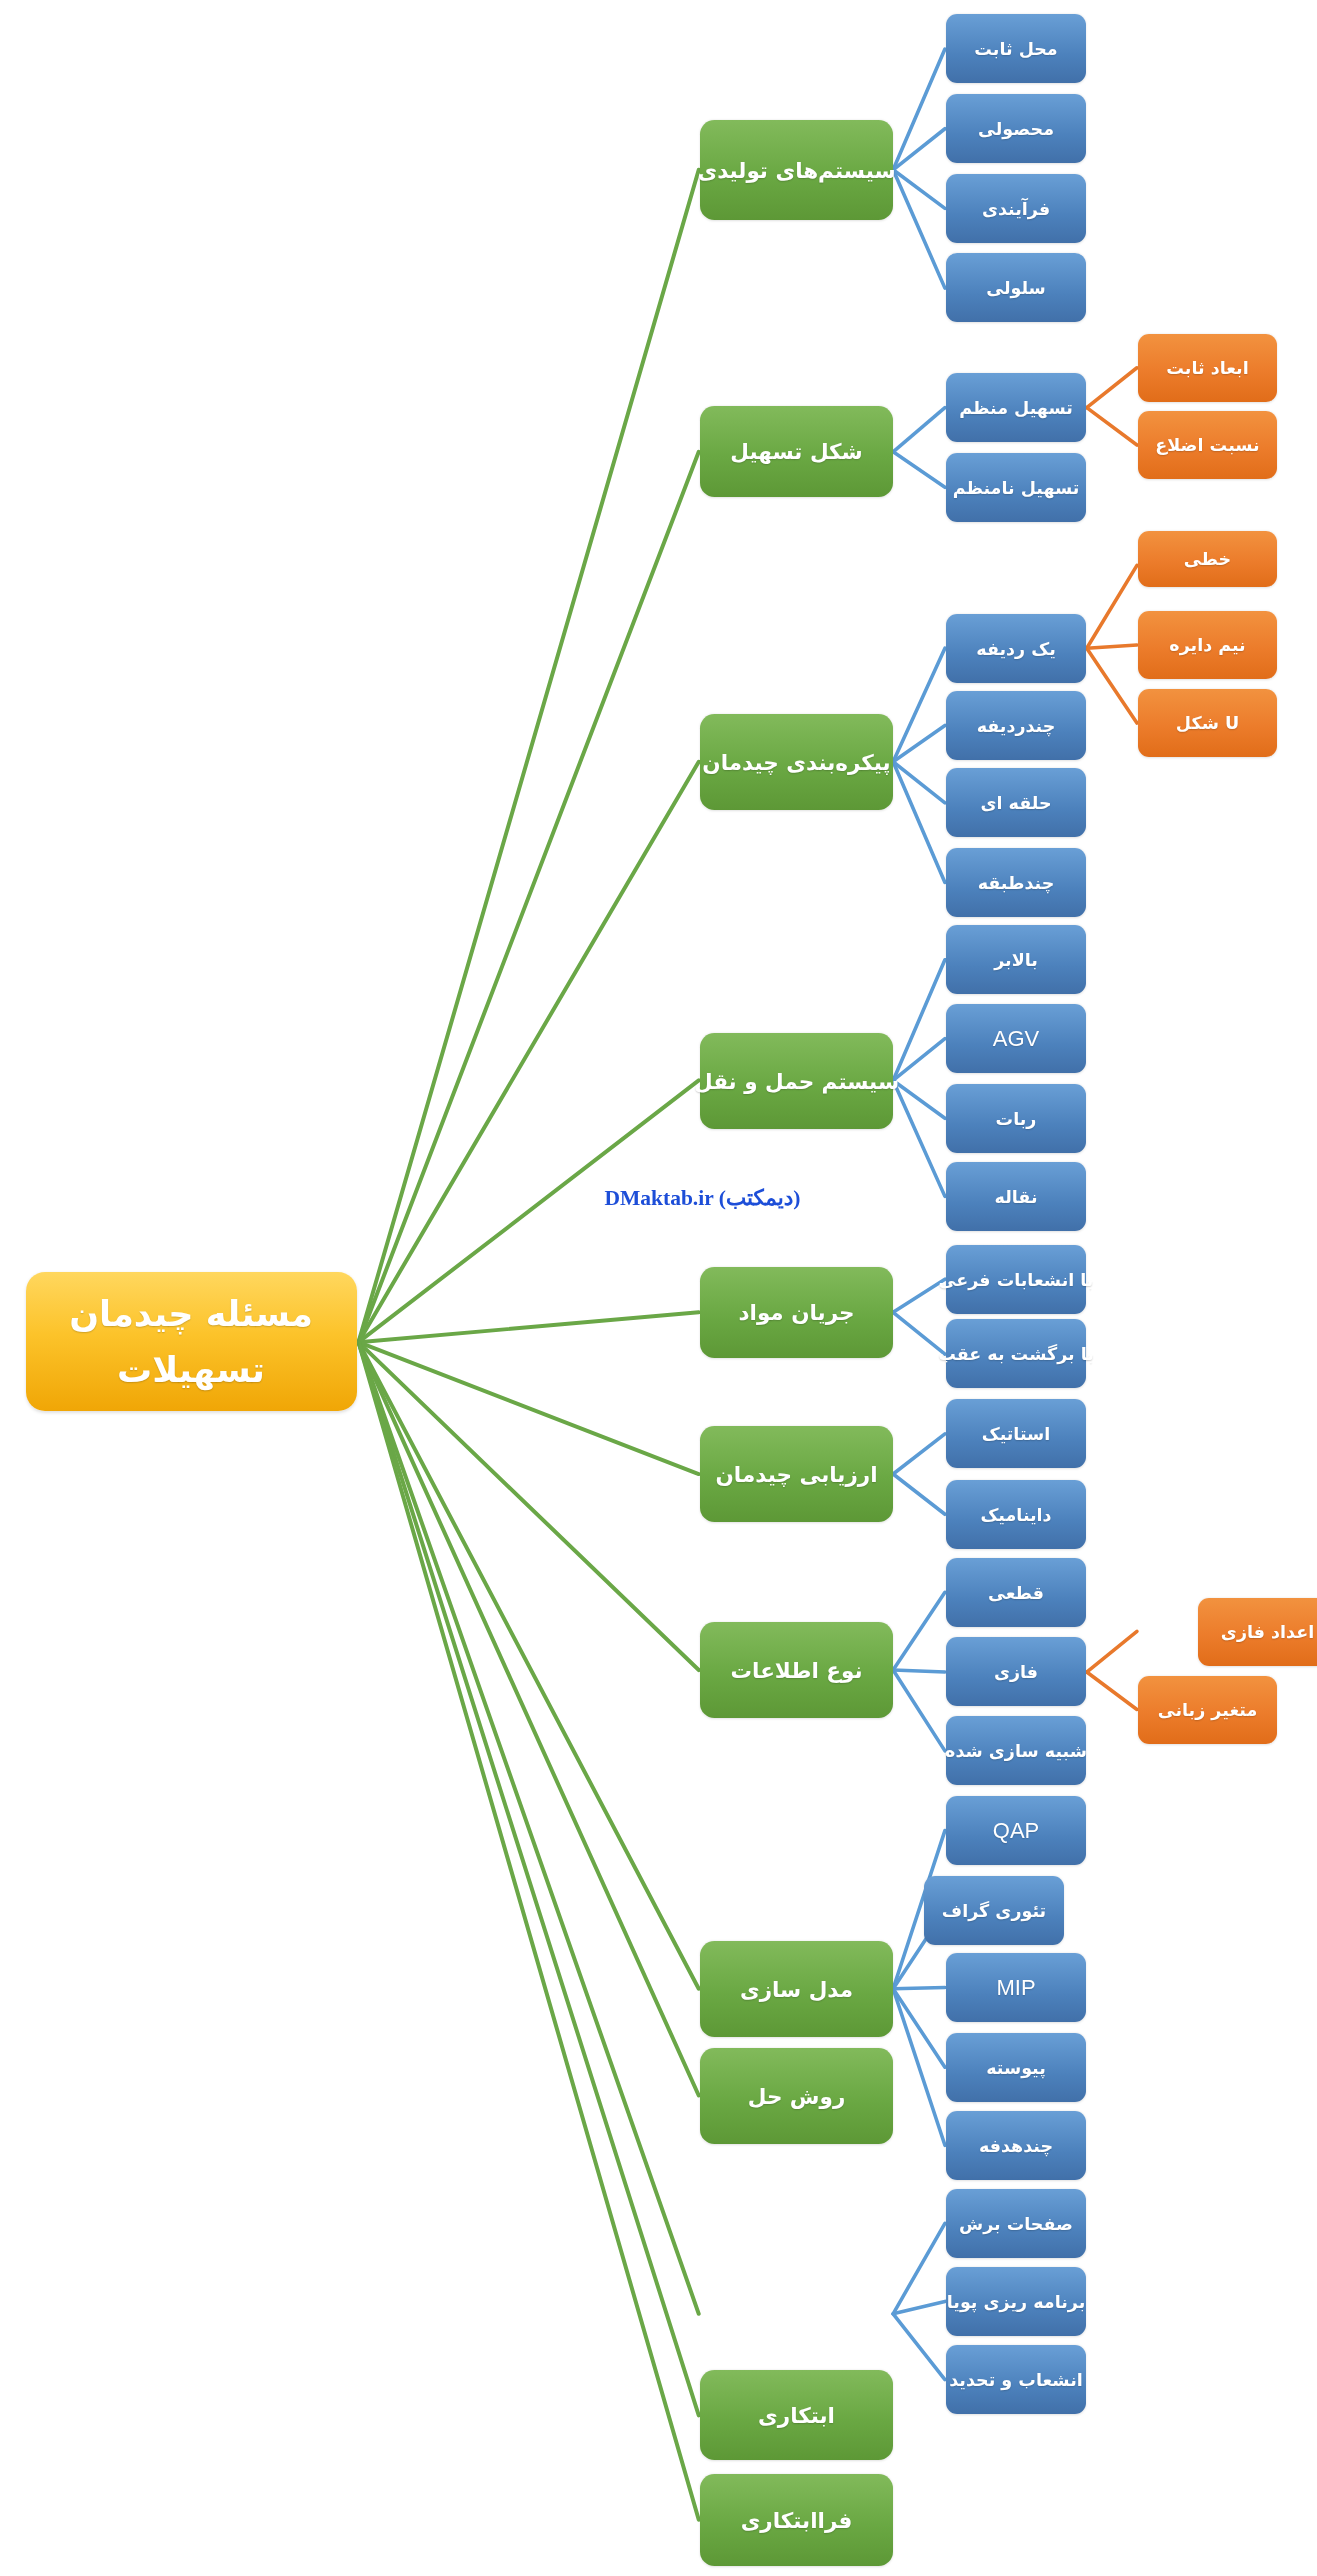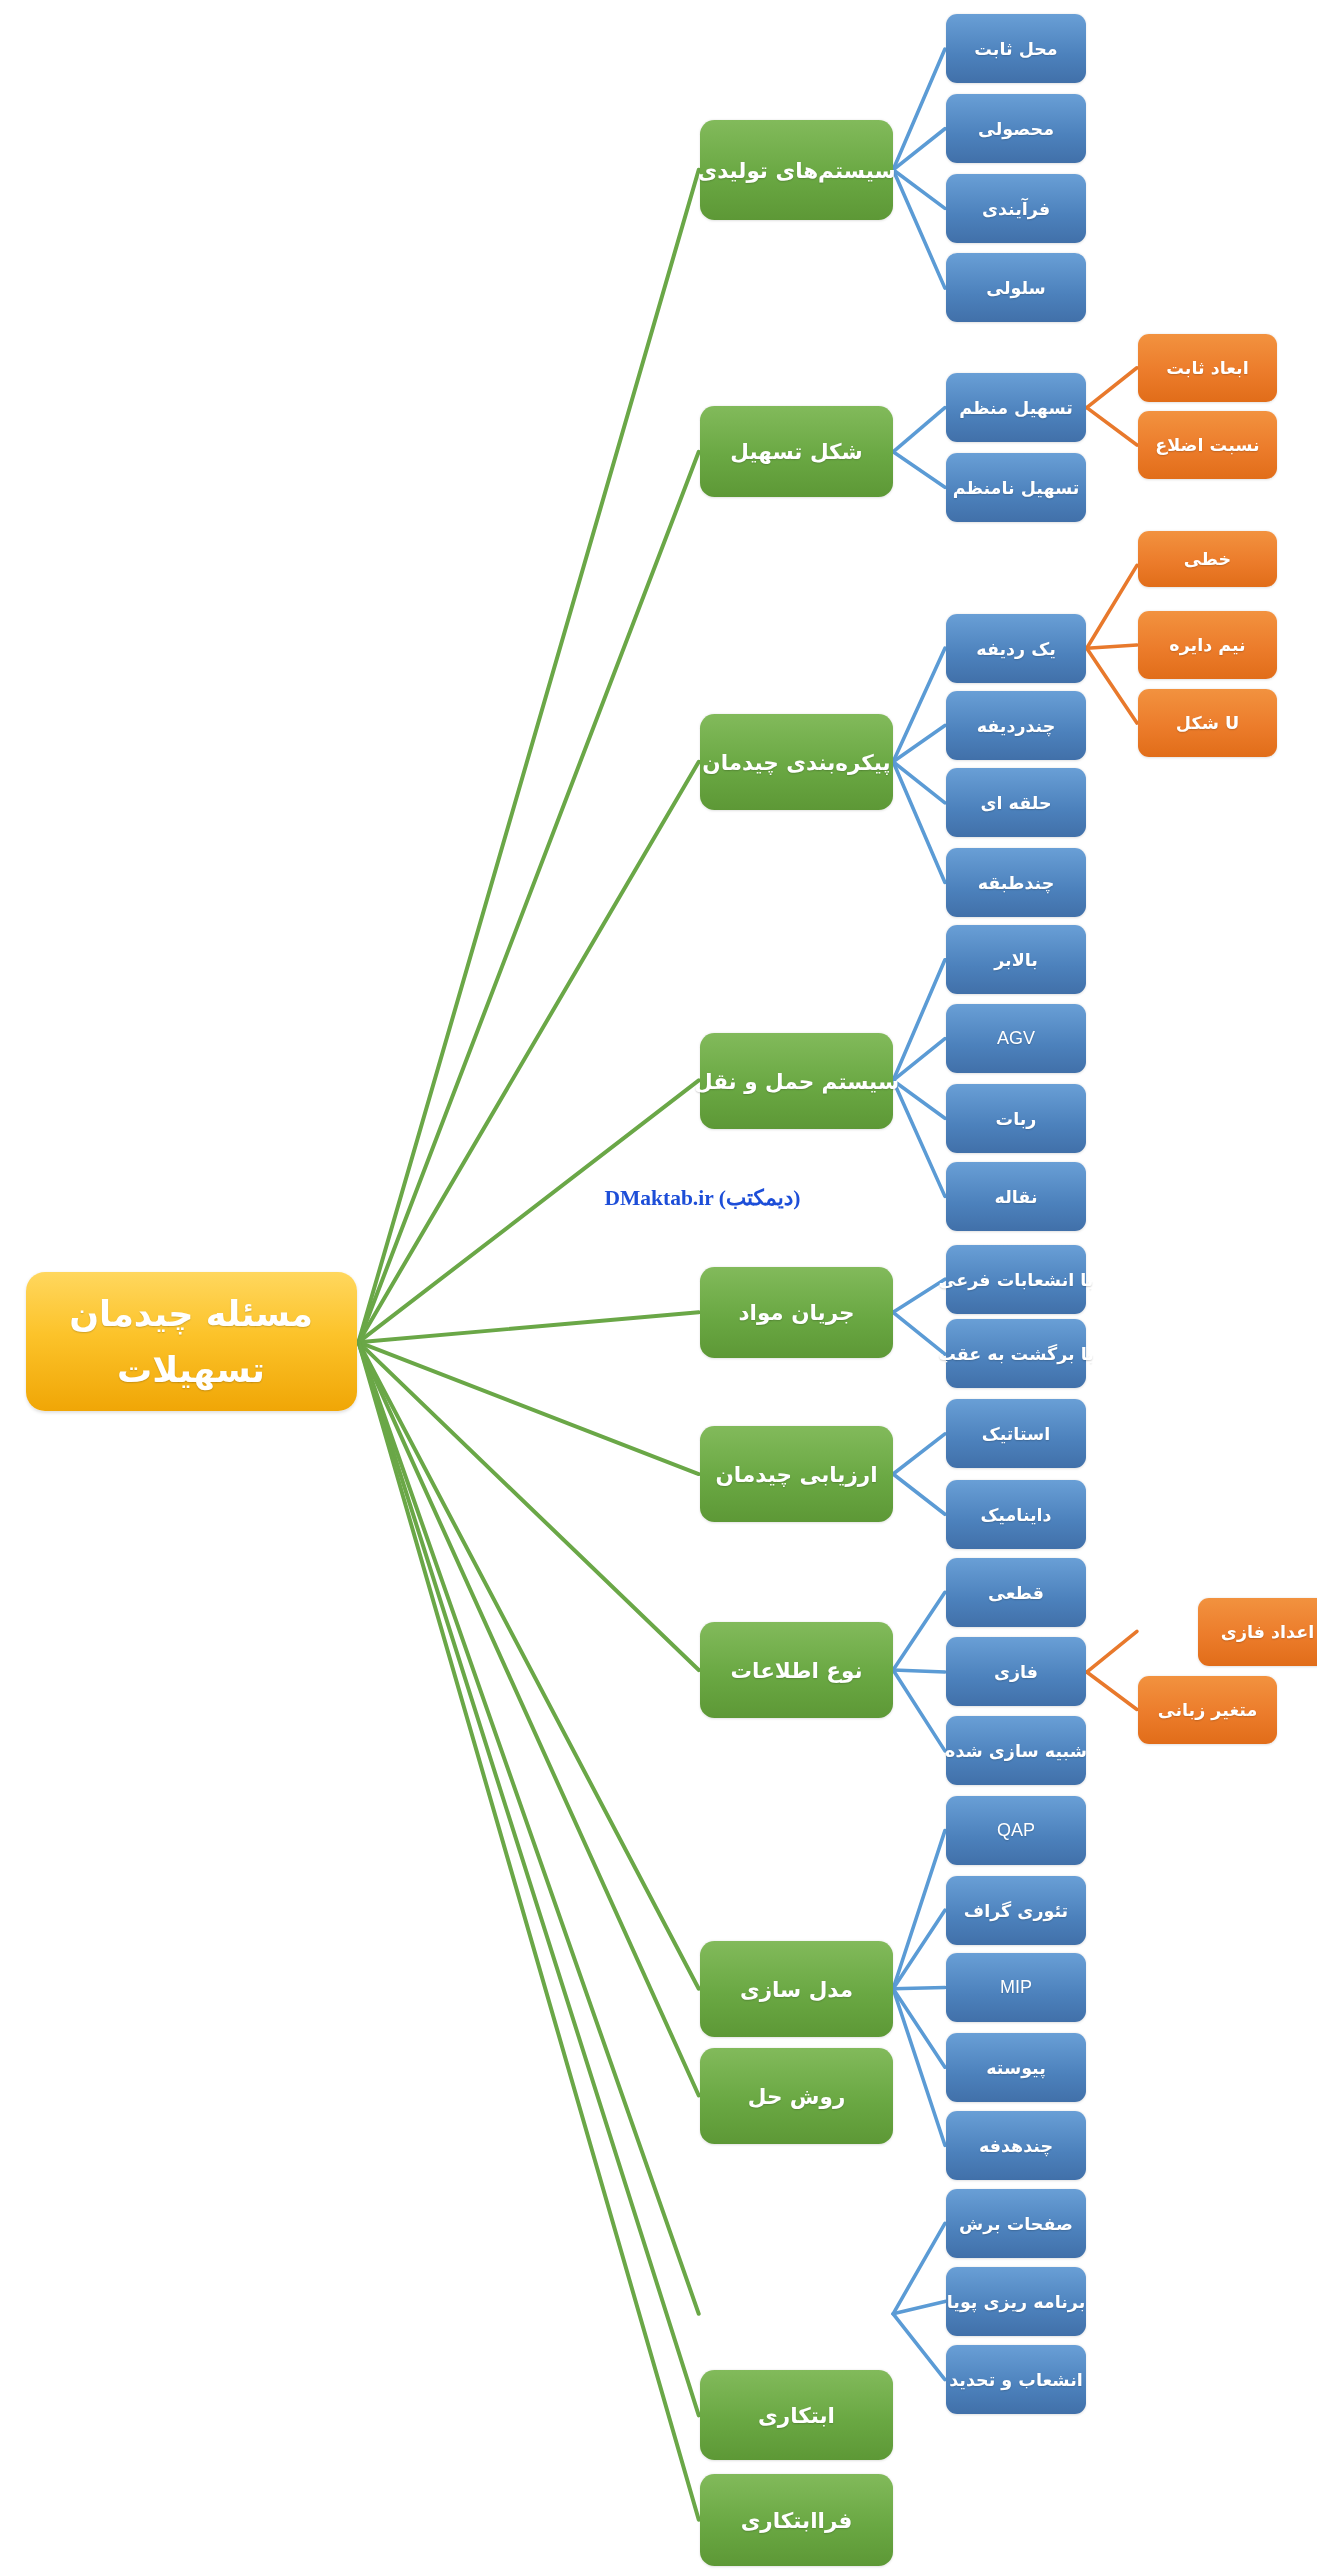--- a/index.html
+++ b/index.html
@@ -45,21 +45,21 @@
   }
   .orange{
     background:linear-gradient(180deg,#f2923f 0%,#ec7c2b 55%,#e16d19 100%);
     border-radius:11px;
     font-size:17.5px;
     box-shadow:0 0.8px 2.4px rgba(0,0,0,0.12);
   }
   .latin{
     font-family:"Liberation Sans","DejaVu Sans",sans-serif;
     font-weight:400;
-    font-size:18px;
+    font-size:22px;
     direction:ltr;
   }
   .watermark{
     position:absolute;
     left:599px;top:1185px;
     width:207px;
     text-align:center;
     font-family:"Liberation Serif","DejaVu Serif",serif;
     font-weight:bold;
     font-size:21.5px;
@@ -231,21 +231,21 @@
     </div>
     <div class="node blue" style="left: 946px; top: 1716px; width: 140px; height: 69px;">
       <span>شبیه سازی شده</span>
     </div>
     <div class="node green" style="left: 700px; top: 1941px; width: 193px; height: 96px;">
       <span>مدل سازی</span>
     </div>
     <div class="node blue latin" style="left: 946px; top: 1796px; width: 140px; height: 69px;">
       <span>QAP</span>
     </div>
-    <div class="node blue" style="left: 946px; top: 1876px; width: 140px; height: 69px;">
+    <div class="node blue" style="left: 924px; top: 1876px; width: 140px; height: 69px;">
       <span>تئوری گراف</span>
     </div>
     <div class="node blue latin" style="left: 946px; top: 1953px; width: 140px; height: 69px;">
       <span>MIP</span>
     </div>
     <div class="node blue" style="left: 946px; top: 2033px; width: 140px; height: 69px;">
       <span>پیوسته</span>
     </div>
     <div class="node blue" style="left: 946px; top: 2111px; width: 140px; height: 69px;">
       <span>چندهدفه</span>

